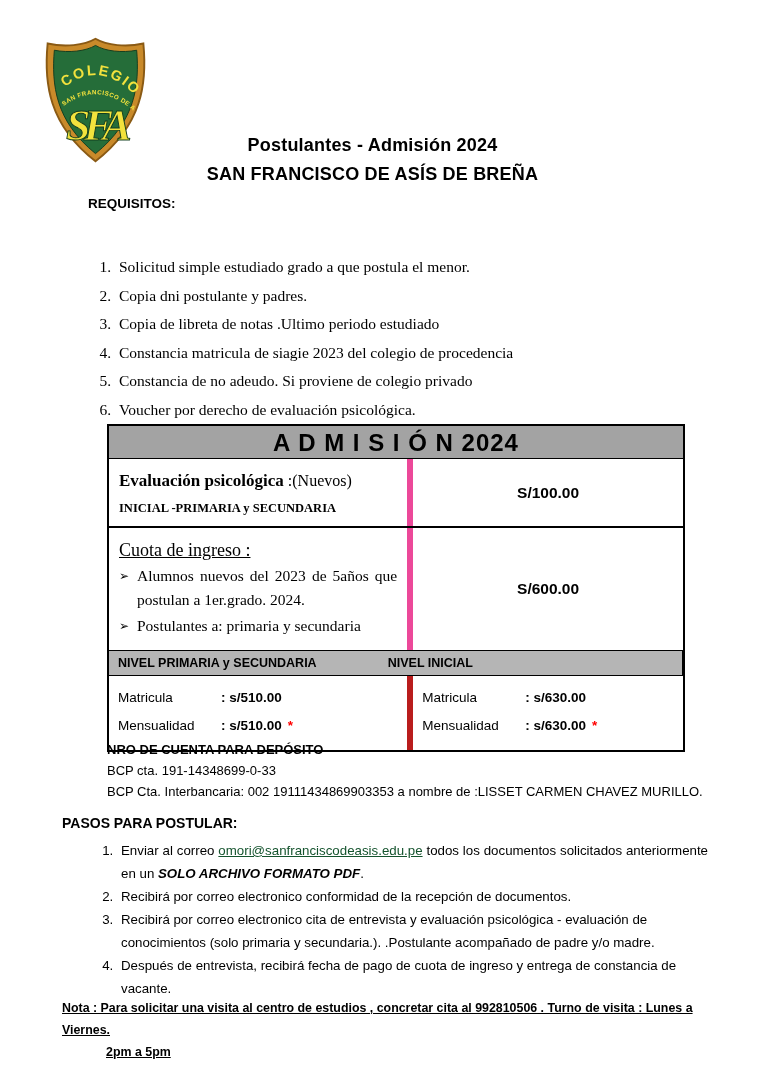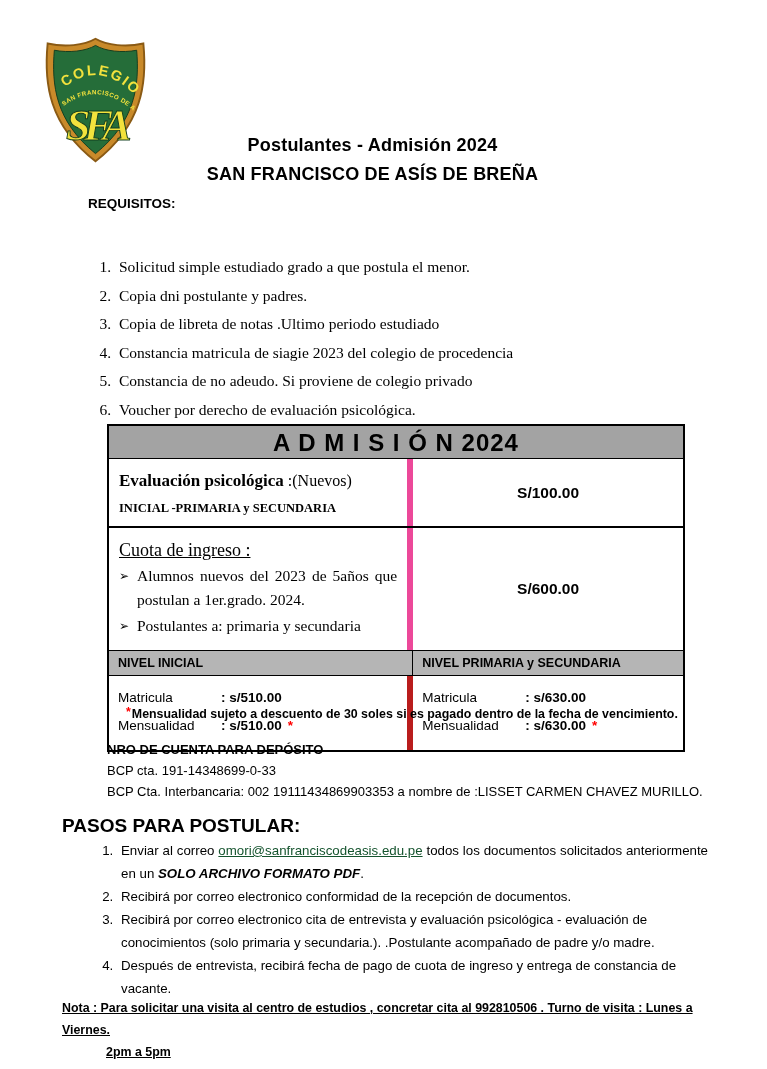--- a/index.html
+++ b/index.html
@@ -49,21 +49,21 @@
   .fee-label { display:inline-block; width:103px; font-weight:normal; }
   .fee-value { font-weight:bold; }
   .red-star { color:#ff0000; font-weight:bold; margin-left:6px; }
   
   .discount-note { position:absolute; left:126px; top:707px; font-size:12.4px; font-weight:bold; }
   .discount-note .star { color:#ff0000; position:relative; top:-2px; margin-right:1px; }
   
   .account { position:absolute; left:107px; top:739px; font-size:13px; line-height:21px; }
   .account-heading { font-weight:bold; font-size:13px; }
   
-  .pasos-heading { position:absolute; left:62px; top:815px; font-weight:bold; font-size:19px; }
+  .pasos-heading { position:absolute; left:62px; top:815px; font-weight:bold; font-size:14px; }
   .steps { position:absolute; left:90px; top:839px; width:618px; font-size:13.3px; }
   .steps ol { margin:0; padding-left:27px; }
   .steps li { line-height:23px; padding-left:4px; }
   .steps li.justified { text-align:justify; }
   .email-link { color:#14532d; text-decoration:underline; }
   .bold-italic { font-weight:bold; font-style:italic; }
   
   .nota { position:absolute; left:62px; top:997px; width:665px; font-weight:bold; font-size:12.4px; line-height:22px; }
   .nota .u { text-decoration:underline; }
   .nota-line2 { margin-left:44px; }
@@ -131,22 +131,22 @@
         </div>
         <div class="bullet-row">
           <span class="bullet-glyph">➢</span>
           <span class="bullet-text">Postulantes a: primaria y secundaria</span>
         </div>
       </div>
       <div class="rcell">S/600.00</div>
     </div>
 
     <div class="trow nivel-row">
+      <div class="nivel-cell right">NIVEL PRIMARIA y SECUNDARIA</div>
       <div class="nivel-cell left">NIVEL INICIAL</div>
-      <div class="nivel-cell right">NIVEL PRIMARIA y SECUNDARIA</div>
     </div>
 
     <div class="trow values-row">
       <div class="vcell left">
         <div class="fee-line">
           <span class="fee-label">Matricula</span><span class="fee-value">: s/510.00</span>
         </div>
         <div class="fee-line">
           <span class="fee-label">Mensualidad</span><span class="fee-value">: s/510.00</span><span class="red-star">*</span>
         </div>
@@ -155,23 +155,20 @@
         <div class="fee-line">
           <span class="fee-label">Matricula</span><span class="fee-value">: s/630.00</span>
         </div>
         <div class="fee-line">
           <span class="fee-label">Mensualidad</span><span class="fee-value">: s/630.00</span><span class="red-star">*</span>
         </div>
       </div>
     </div>
   </div>
 
-  <div class="discount-note">
-    <span class="star">*</span><span>Mensualidad sujeto a descuento de 30 soles si es pagado dentro de la fecha de vencimiento.</span>
-  </div>
 
   <div class="account">
     <div class="account-heading">NRO DE CUENTA PARA DEPÓSITO</div>
     <div>BCP cta. 191-14348699-0-33</div>
     <div>BCP Cta. Interbancaria:  002 19111434869903353 a nombre de :LISSET CARMEN CHAVEZ MURILLO.</div>
   </div>
 
   <div class="pasos-heading">PASOS PARA POSTULAR:</div>
   <div class="steps">
     <ol>

